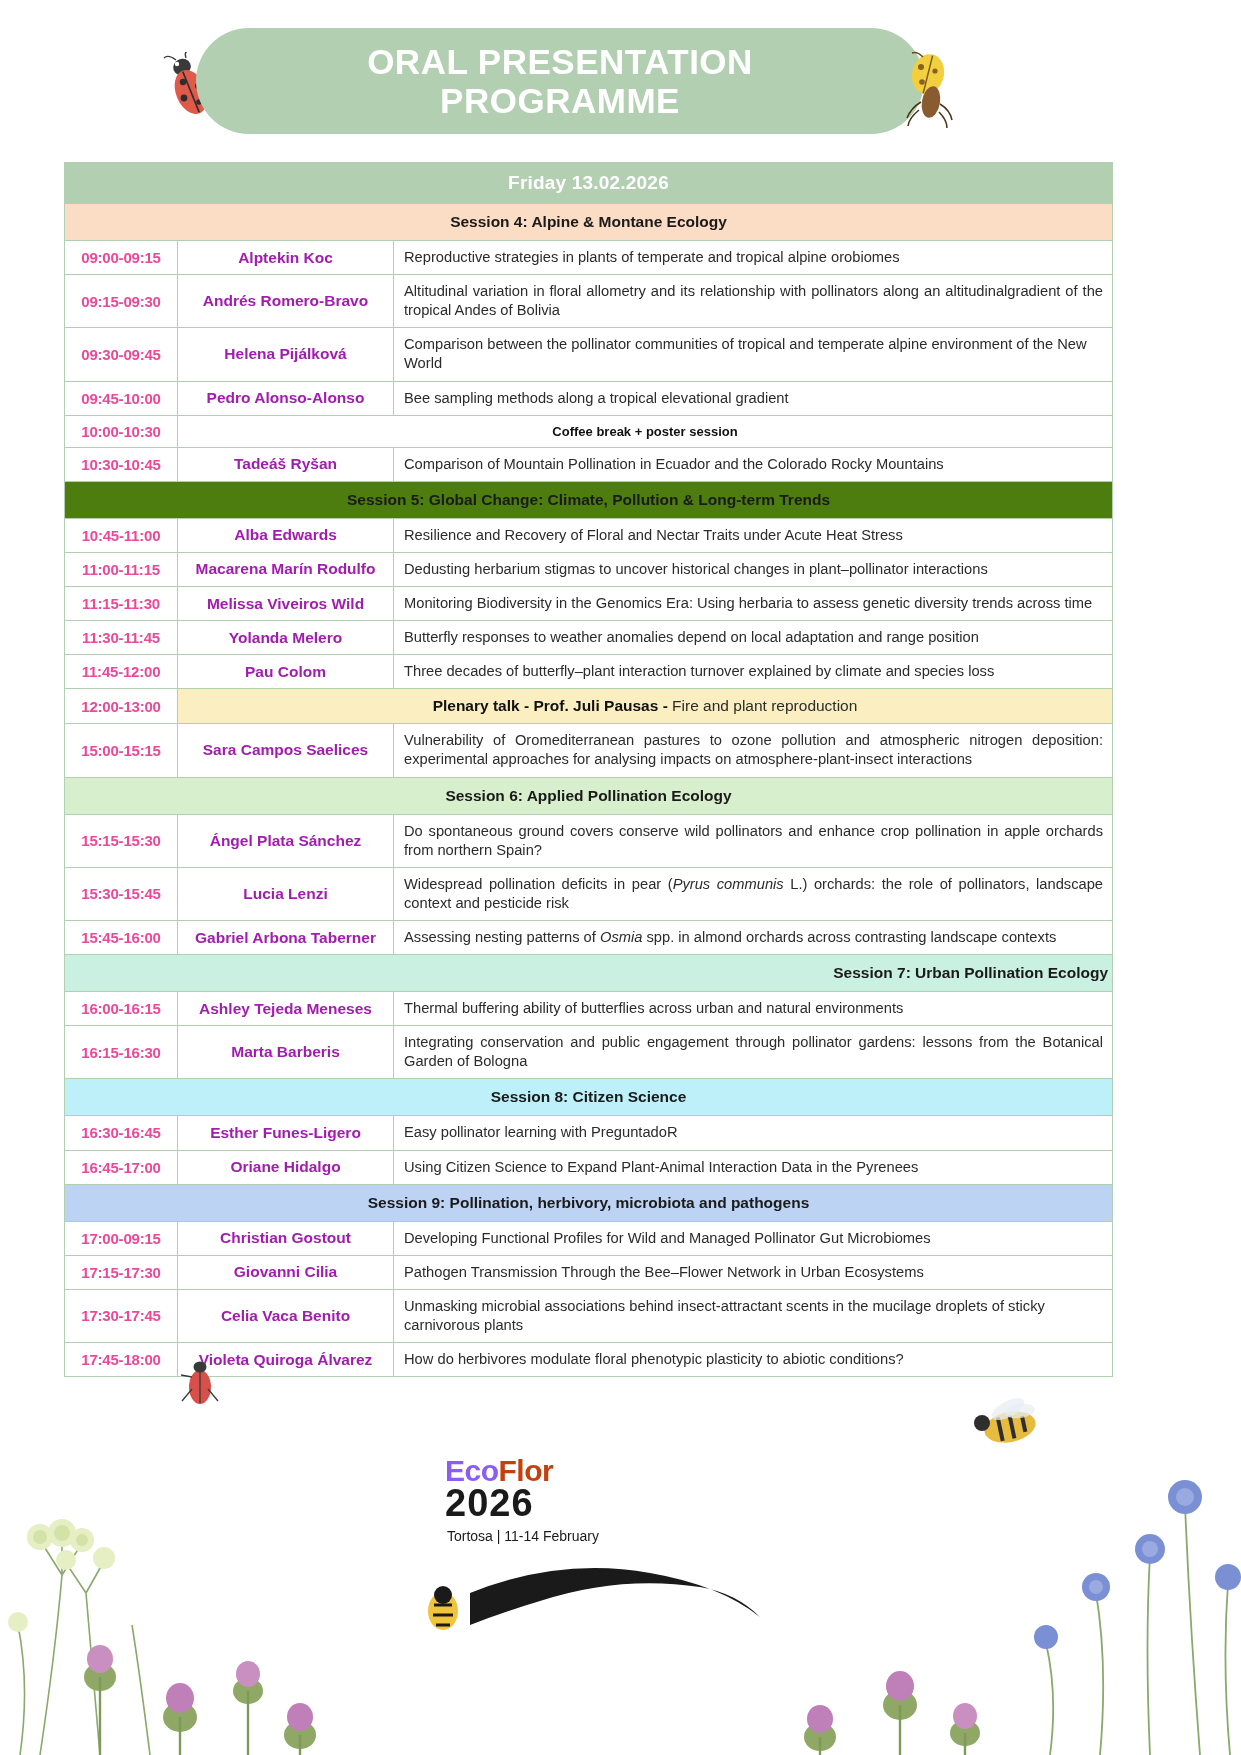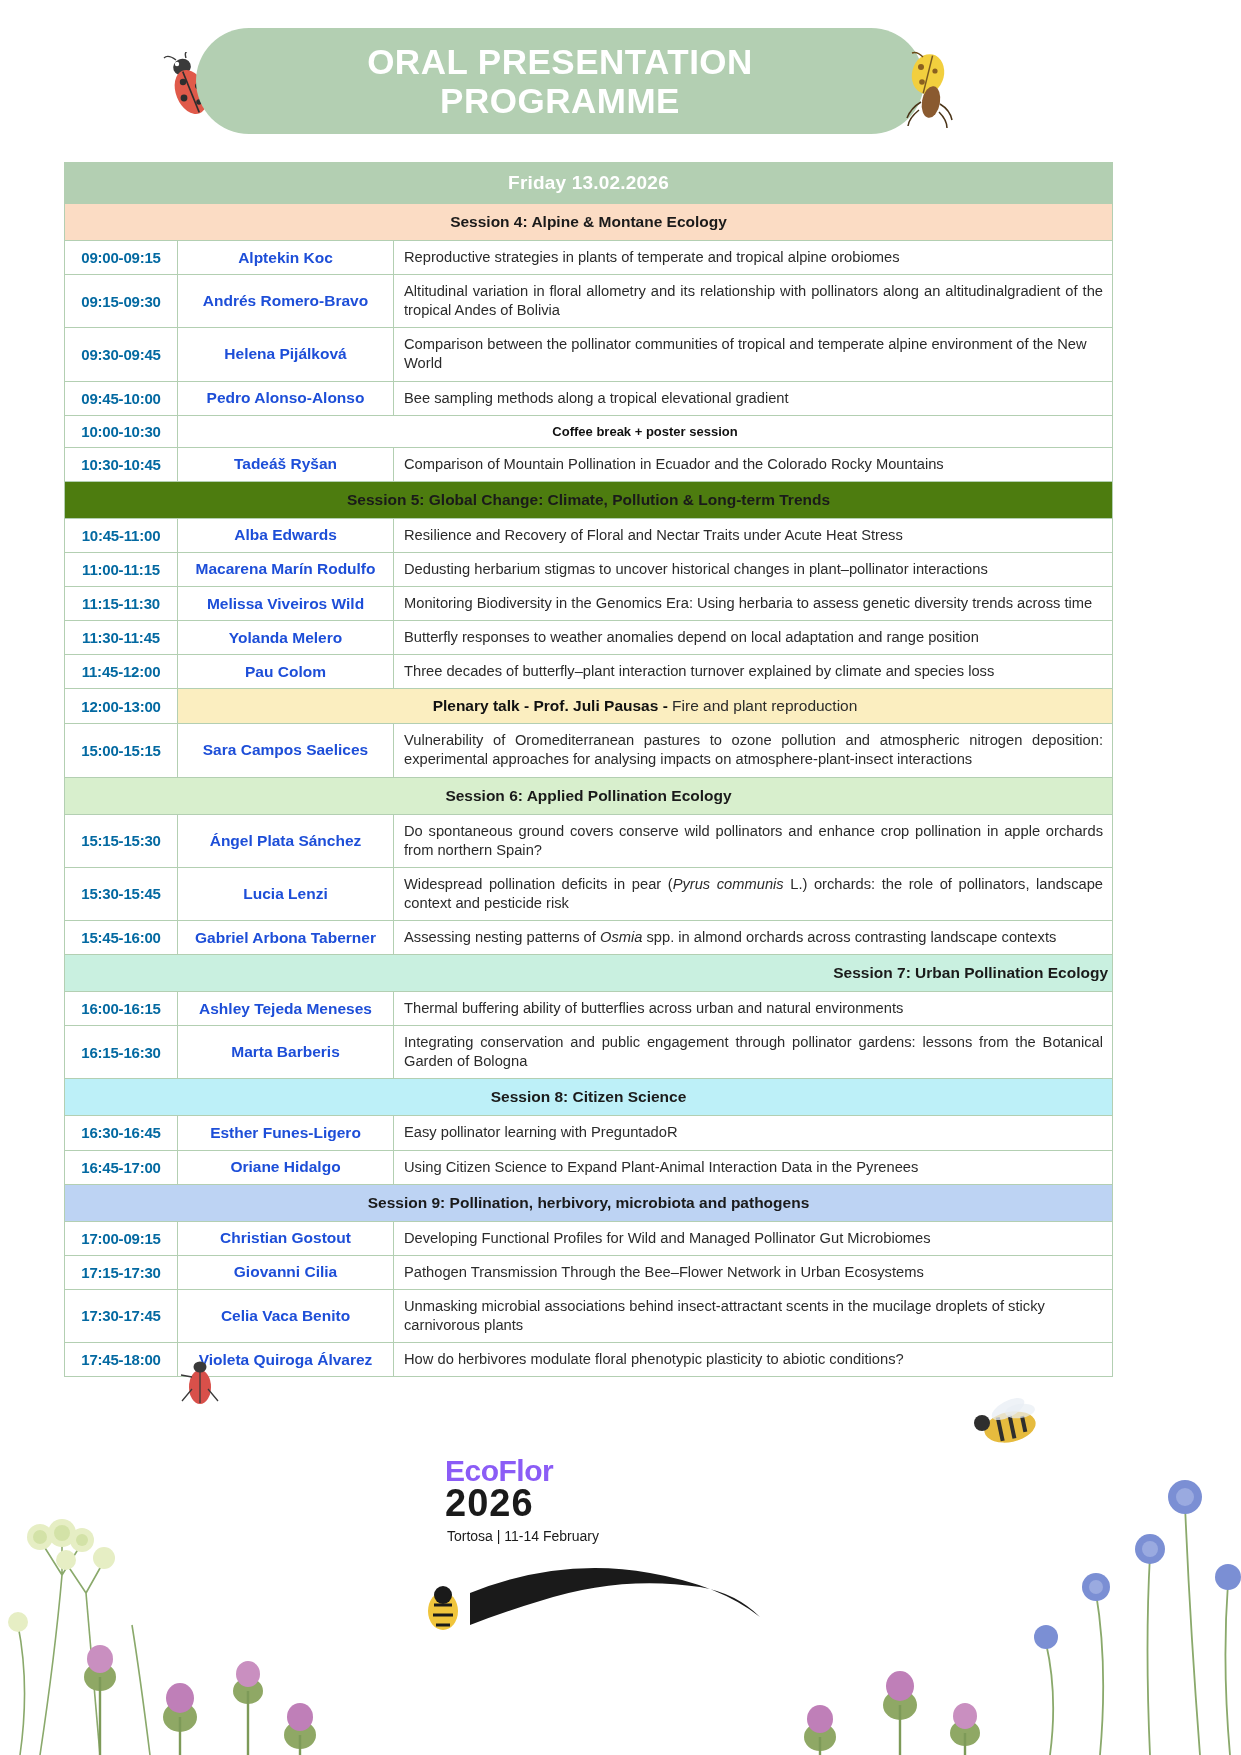--- a/index.html
+++ b/index.html
@@ -68,29 +68,29 @@
     font-size: 15.5px;
     font-weight: bold;
     text-align: center;
     color: #1a1a1a;
     padding: 9px 4px;
   }
 
   td.time {
     font-size: 15px;
     font-weight: bold;
-    color: #0369a1;
+    color: #ec4899;
     text-align: center;
     padding: 7px 16px;
     letter-spacing: -0.2px;
   }
   td.speaker {
     font-size: 15.5px;
     font-weight: bold;
-    color: #1d4ed8;
+    color: #a21caf;
     text-align: center;
     padding: 7px 6px;
   }
   td.talk {
     font-size: 14.7px;
     color: #2b2b2b;
     text-align: justify;
     padding: 7px 9px 7px 10px;
     line-height: 1.30;
   }
@@ -122,21 +122,21 @@
   .logo-block {
     position: absolute;
     left: 415px; bottom: 175px;
     width: 400px; height: 130px;
   }
   .logo-eco {
     position: absolute; left: 30px; top: 4px;
     font-size: 30px; font-weight: bold; letter-spacing: -0.5px;
   }
   .logo-eco .c1 { color: #8b5cf6; }
-  .logo-eco .c2 { color: #8b5cf6; text-align: center; }
+  .logo-eco .c2 { color: #c2410c; text-align: center; }
   .logo-year {
     position: absolute; left: 30px; top: 32px;
     font-size: 38px; font-weight: bold; color: #1a1a1a;
     letter-spacing: 1px;
   }
   .logo-sub {
     position: absolute; left: 32px; top: 78px;
     font-size: 14px; color: #1a1a1a; font-weight: normal;
   }
 </style>

